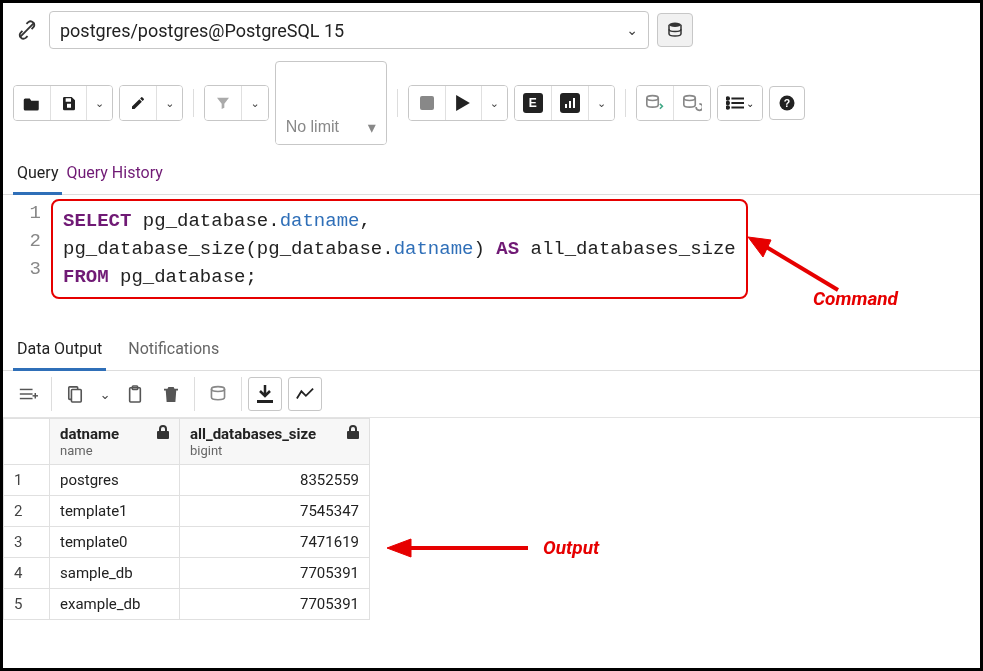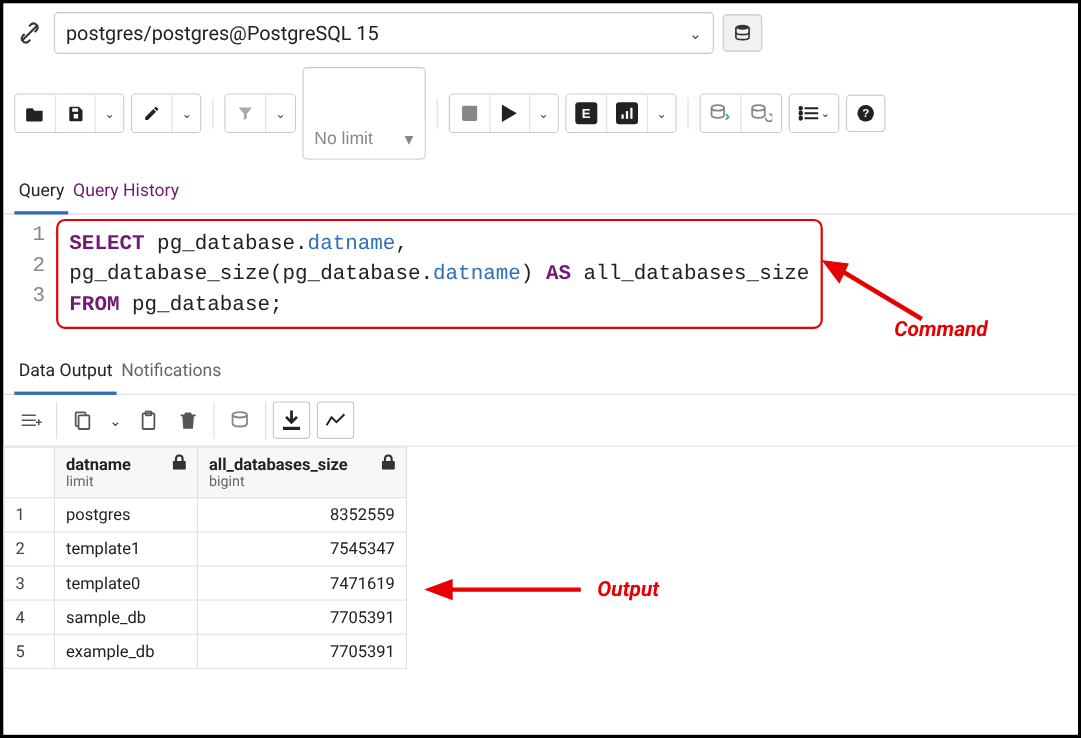--- a/index.html
+++ b/index.html
@@ -38,21 +38,21 @@
 .ident { color: #2f6fb8; }
 .fn { color: #222; }
 .codeline { white-space: pre; }
 
 
 .annot { position: absolute; font-weight: 700; font-style: italic; color: #e60000; font-size: 19px; }
 .arrow-svg { position: absolute; }
 .arrow-svg polygon, .arrow-svg line { fill: #e60000; stroke: #e60000; }
 
 
-.out-tabs { display: flex; border-bottom: 1px solid #ddd; padding: 0 10px; margin-top: 6px; }
+.out-tabs { display: flex; gap: 18px; border-bottom: 1px solid #ddd; padding: 0 10px; margin-top: 18px; }
 .out-tab { padding: 8px 4px 10px; color: #666; cursor: pointer; font-size: 16px; }
 .out-tab.active { color: #222; border-bottom: 3px solid #2f6fb8; margin-bottom: -1px; }
 
 
 .out-toolbar { display: flex; align-items: center; gap: 6px; padding: 6px 8px; border-bottom: 1px solid #e3e3e3; }
 .obtn { height: 34px; min-width: 34px; display: flex; align-items: center; justify-content: center; background: #fff; border: 1px solid transparent; cursor: pointer; border-radius: 3px; color: #444; }
 .ogrp { display: flex; border-right: 1px solid #ddd; padding-right: 6px; gap: 2px; }
 .obtn.box { border: 1px solid #c7c7c7; }
 
 
@@ -285,21 +285,21 @@
 
 <div class="grid-wrap">
 <table class="grid">
   <thead>
     <tr>
       <th class="rownum"></th>
       <th class="col-datname">
         <div class="th-inner">
               <div class="th-left">
                 <span class="hname">datname</span>
-                <span class="htype">limit</span>
+                <span class="htype">name</span>
               </div>
               <span class="lock">
                 <svg width="12" height="14" viewBox="0 0 12 14" fill="#333">
                   <rect y="6" width="12" height="8" rx="1"></rect>
                   <path d="M3 6V4a3 3 0 016 0v2" fill="none" stroke="#333" stroke-width="2"></path>
                 </svg>
               </span>
             </div>
       </th>
       <th class="col-size">

